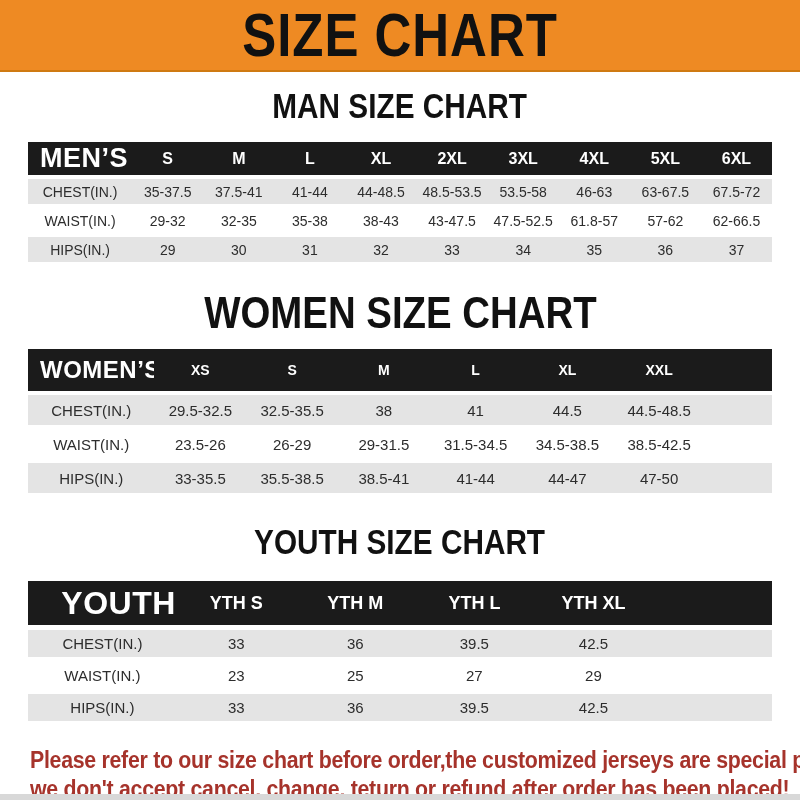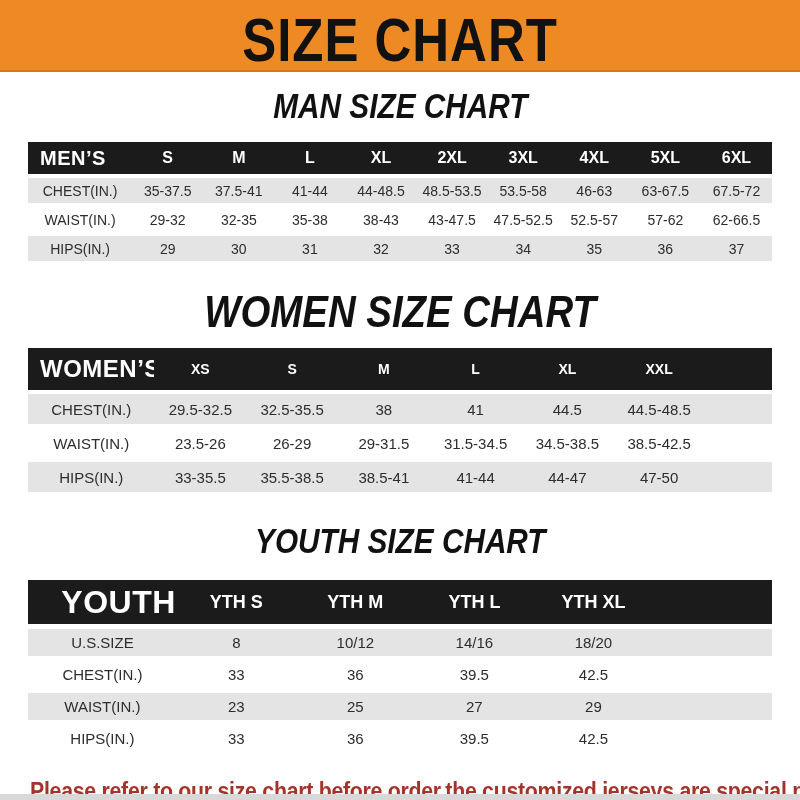--- a/index.html
+++ b/index.html
@@ -13,38 +13,37 @@
     height: 800px;
     overflow: hidden;
     position: relative;
   }
   
   .banner {
     height: 70px;
     background: var(--banner-bg, #EE8A23);
     border-bottom: 2px solid #cf7a12;
     display: flex;
-    align-items: flex-end;
+    align-items: center;
     justify-content: center;
   }
   .banner-title {
     display: inline-block;
     color: var(--banner-text, #111111);
     font-size: 52px;
     font-weight: bold;
     letter-spacing: 1px;
     transform: scale(0.98, 1.18);
     white-space: nowrap;
   }
   
   .section-heading {
     text-align: center;
     font-weight: bold;
     color: #111;
-    font-style: italic;
   }
   .section-heading span {
     display: inline-block;
     transform: scale(0.96, 1.12);
     white-space: nowrap;
   }
   #heading-man   { margin-top: 17px; font-size: 31px; }
   #heading-women { margin-top: 24px; font-size: 40px; }
   #heading-youth { margin-top: 28px; font-size: 31px; }
   
@@ -68,21 +67,21 @@
   }
   tbody td {
     text-align: center;
     color: #2d2d2d;
   }
   tbody tr:nth-child(odd) td  { background: var(--row-alt, #E4E4E4); }
   tbody tr:nth-child(even) td { background: #ffffff; }
   
   .tbl-men { margin-top: 13px; border-spacing: 0 4px; }
   .tbl-men thead th { height: 30px; font-size: 16px; }
-  .tbl-men thead th.corner { font-size: 20px; }
+  .tbl-men thead th.corner { font-size: 27px; }
   .tbl-men tbody td { height: 23px; font-size: 14px; }
   .tbl-men col.label { width: 14%; }
   
   .tbl-women { margin-top: 10px; border-spacing: 0 4px; }
   .tbl-women thead th { height: 40px; font-size: 14px; }
   .tbl-women thead th.corner { font-size: 24px; }
   .tbl-women tbody td { height: 28px; font-size: 15px; }
   .tbl-women col.label  { width: 17%; }
   .tbl-women col.spacer { width: 9%; }
   
@@ -165,21 +164,21 @@
         <td>67.5-72</td>
       </tr>
       <tr>
         <td>WAIST(IN.)</td>
         <td>29-32</td>
         <td>32-35</td>
         <td>35-38</td>
         <td>38-43</td>
         <td>43-47.5</td>
         <td>47.5-52.5</td>
-        <td>52.5-57</td>
+        <td>61.8-57</td>
         <td>57-62</td>
         <td>62-66.5</td>
       </tr>
       <tr>
         <td>HIPS(IN.)</td>
         <td>29</td>
         <td>30</td>
         <td>31</td>
         <td>32</td>
         <td>33</td>
@@ -268,28 +267,20 @@
         <th class="corner">YOUTH</th>
         <th>YTH S</th>
         <th>YTH M</th>
         <th>YTH L</th>
         <th>YTH XL</th>
         <th></th>
       </tr>
     </thead>
     <tbody>
       <tr>
-        <td>U.S.SIZE</td>
-        <td>8</td>
-        <td>10/12</td>
-        <td>14/16</td>
-        <td>18/20</td>
-        <td></td>
-      </tr>
-      <tr>
         <td>CHEST(IN.)</td>
         <td>33</td>
         <td>36</td>
         <td>39.5</td>
         <td>42.5</td>
         <td></td>
       </tr>
       <tr>
         <td>WAIST(IN.)</td>
         <td>23</td>

